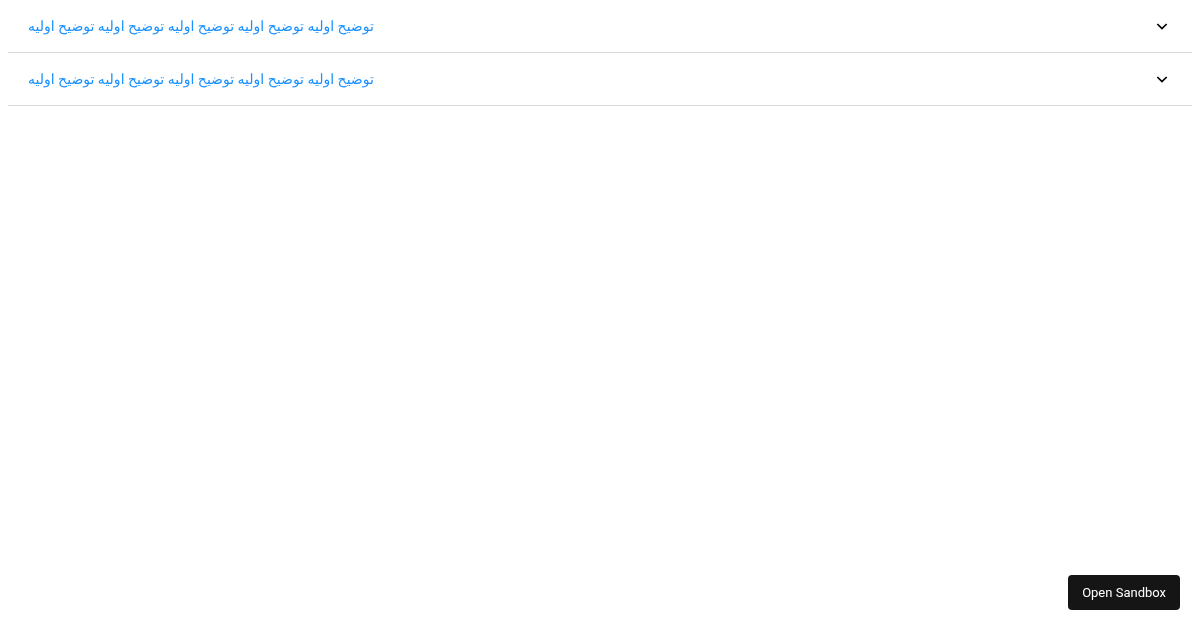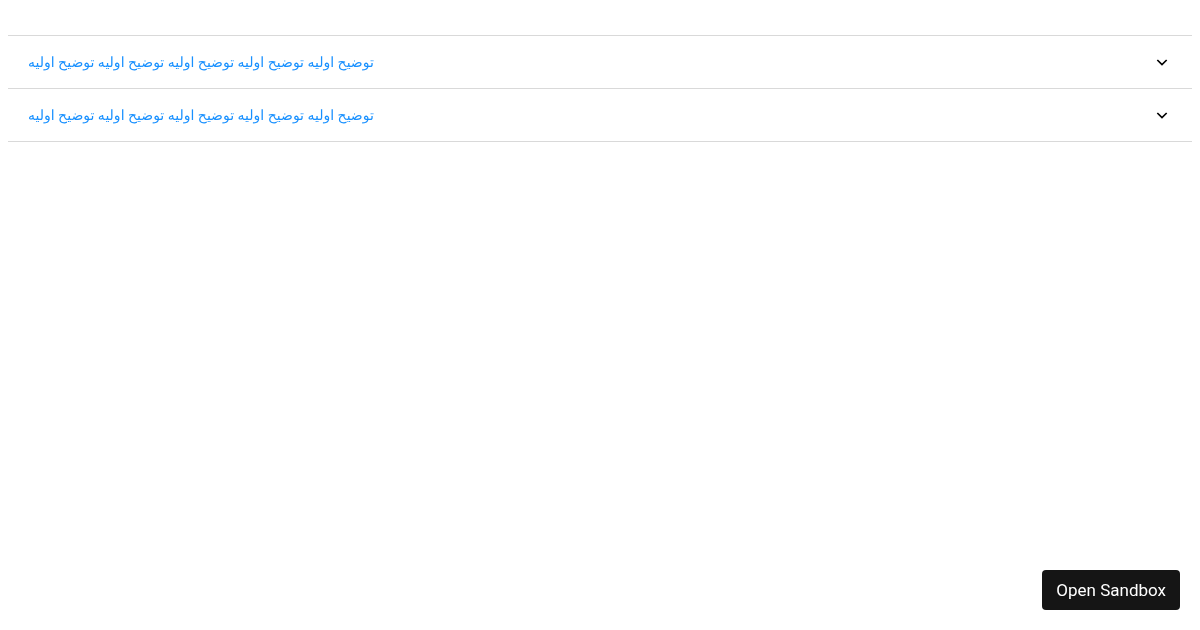--- a/index.html
+++ b/index.html
@@ -9,21 +9,20 @@
     }
     body {
       font-family: -apple-system, BlinkMacSystemFont, "Segoe UI", Roboto, sans-serif;
       background: #ffffff;
       width: 1200px;
       height: 630px;
       position: relative;
     }
     .accordion-container {
       padding: 0 8px;
-      margin-top: 36px;
     }
     .accordion-item {
       border-top: 1px solid #d9d9d9;
       border-bottom: 1px solid #d9d9d9;
       display: flex;
       align-items: center;
       justify-content: space-between;
       padding: 16px 20px;
       cursor: pointer;
       margin-top: -1px;
@@ -50,21 +49,21 @@
       fill: none;
     }
     .open-sandbox-button {
       position: absolute;
       bottom: 20px;
       right: 20px;
       background: #151515;
       color: #ffffff;
       padding: 10px 14px;
       border-radius: 4px;
-      font-size: 17px;
+      font-size: 13px;
       font-family: -apple-system, BlinkMacSystemFont, "Segoe UI", Roboto, sans-serif;
       cursor: pointer;
       border: none;
     }
   </style>
 </head>
 <body>
 
 <div class="accordion-container">
   <div class="accordion-item">

